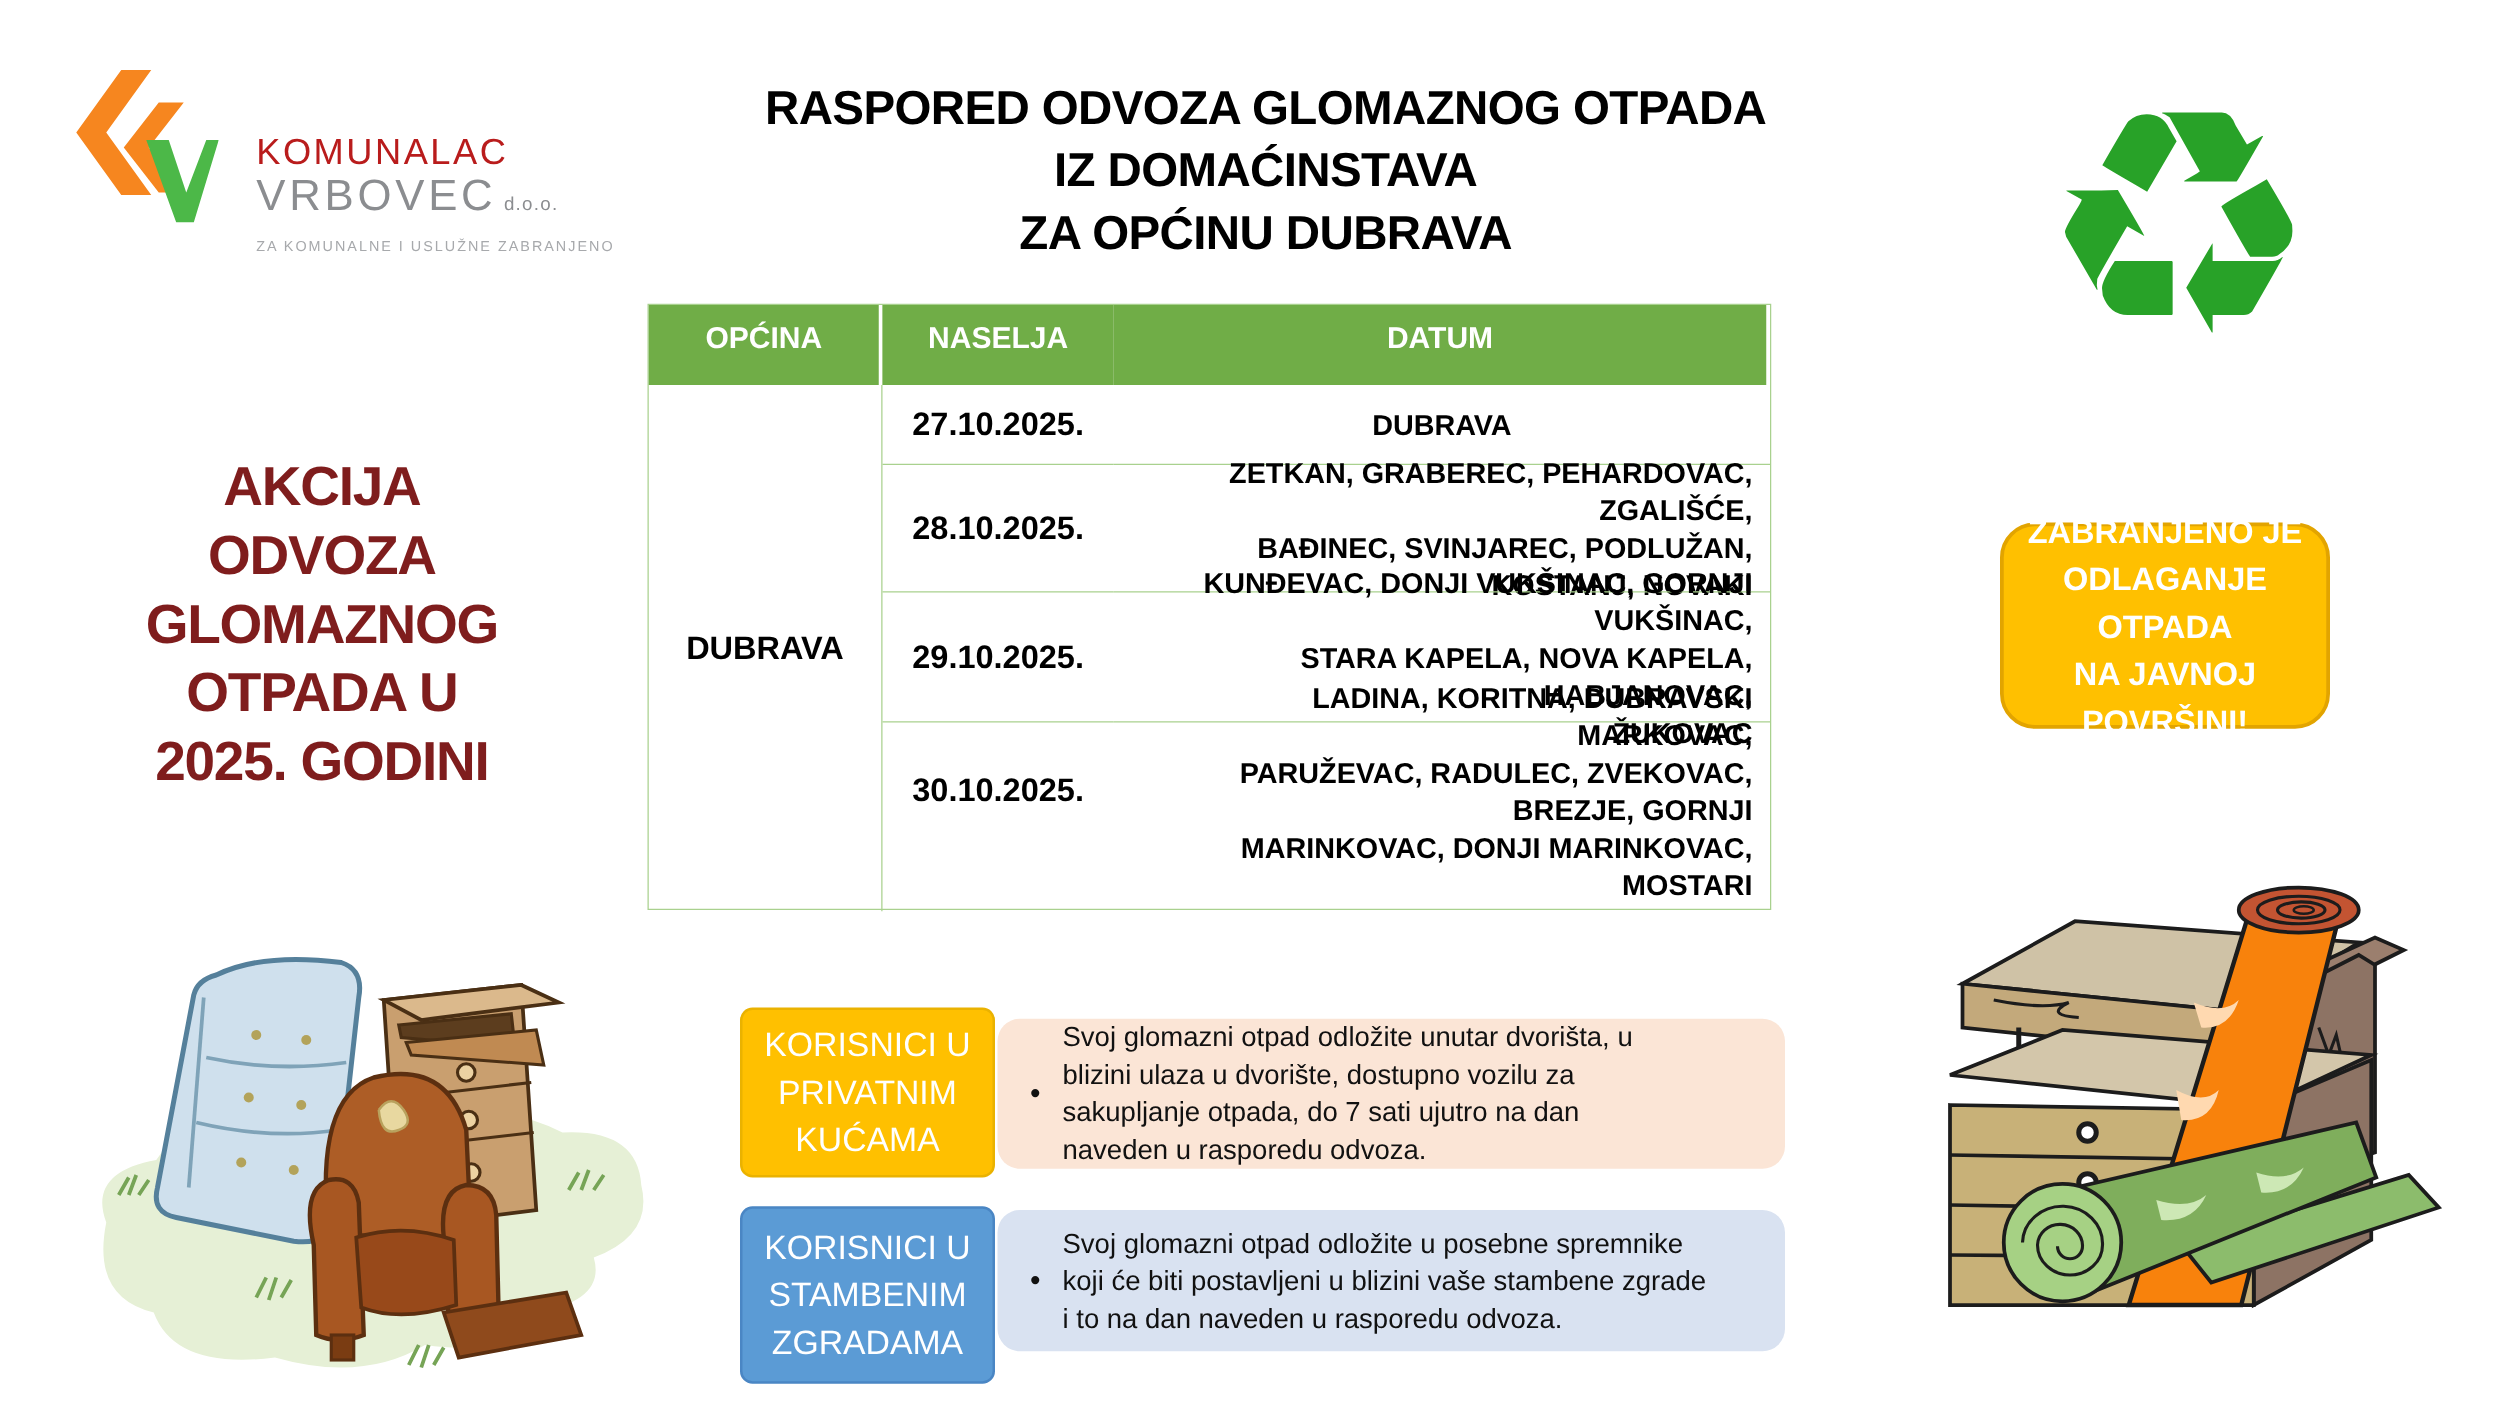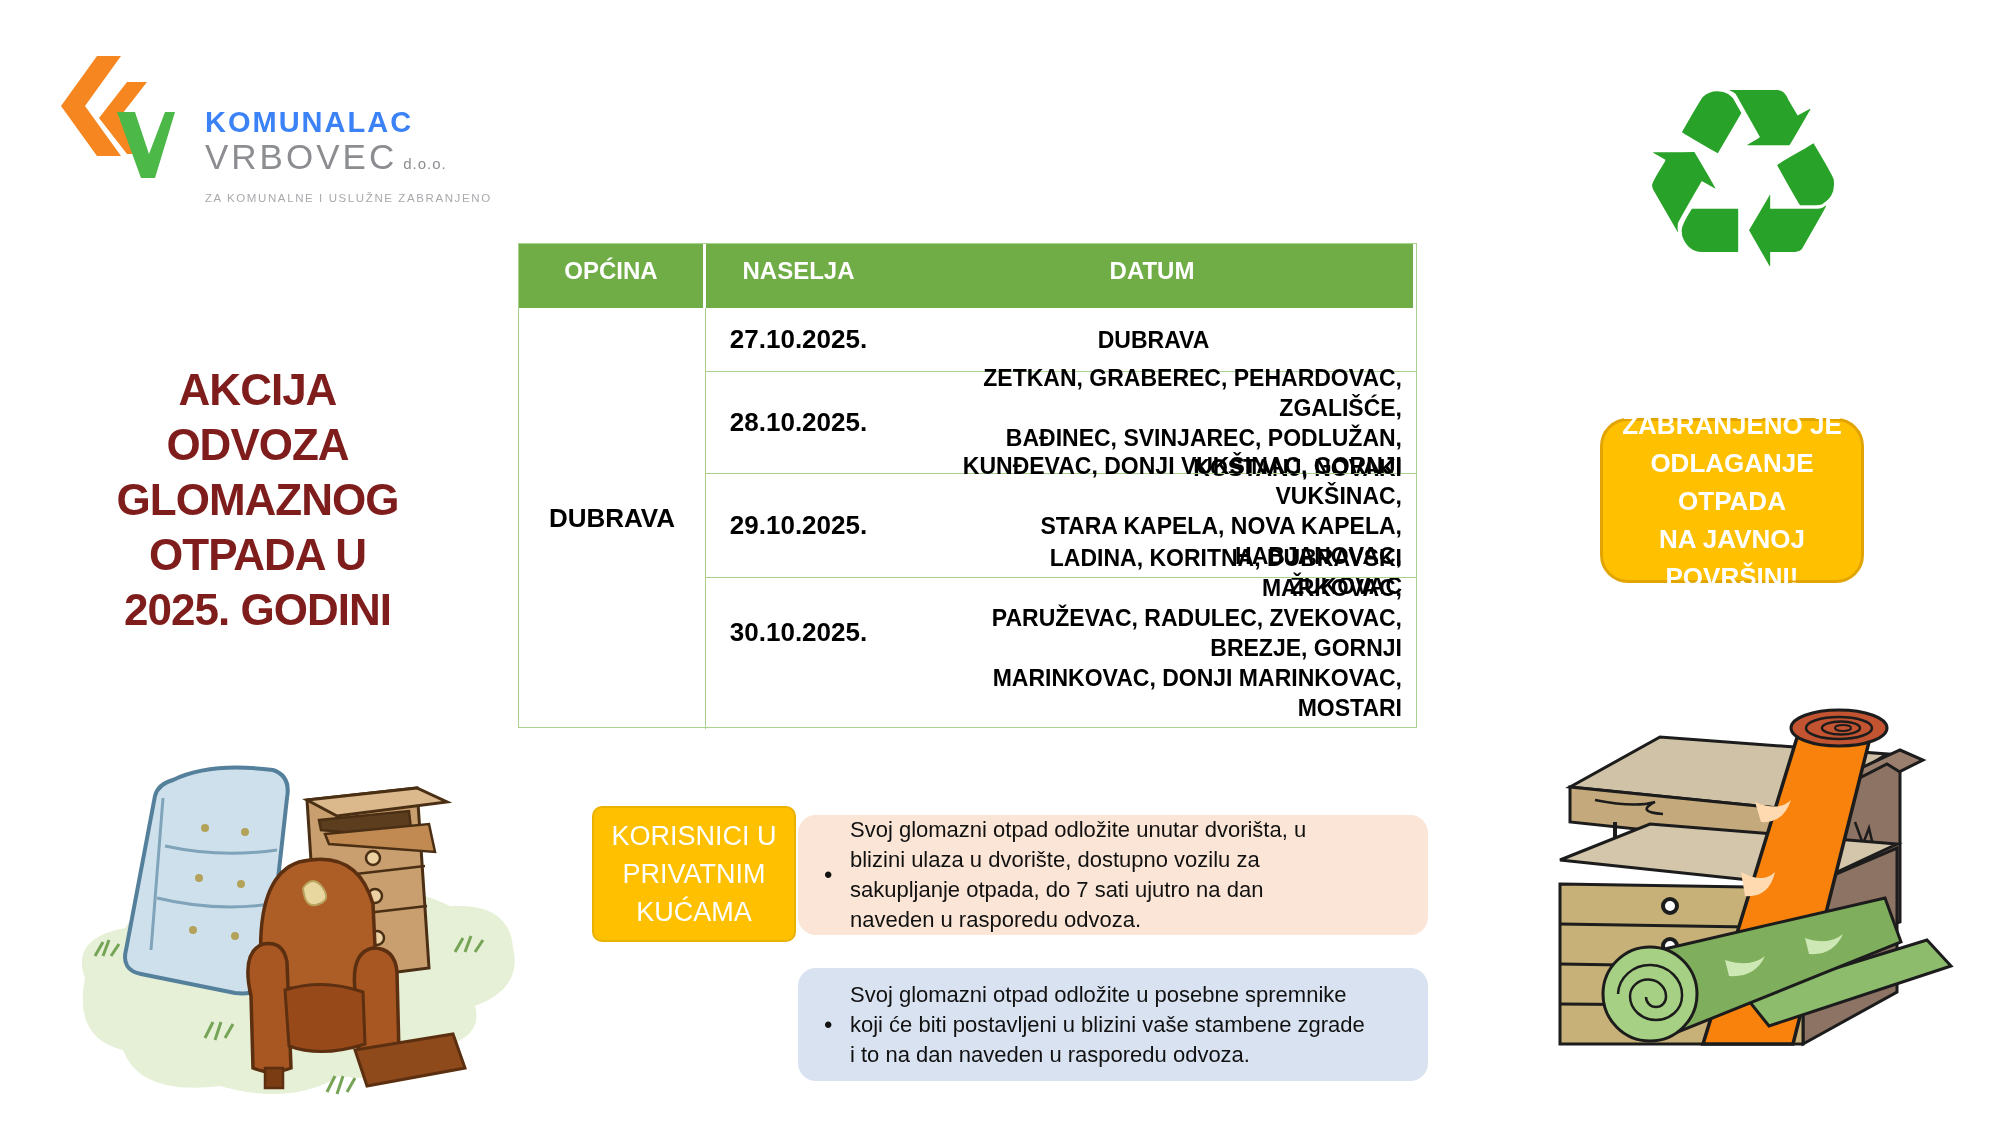--- a/index.html
+++ b/index.html
@@ -5,21 +5,21 @@
   html,body{margin:0;padding:0;background:#ffffff;}
   .canvas{
     position:relative;width:2000px;height:1125px;background:#ffffff;
     font-family:"Liberation Sans",sans-serif;overflow:hidden;
   }
   .abs{position:absolute;}
 
   
   .logo-mark{left:55px;top:56px;width:120px;height:122px;}
   .logo-text{left:205px;top:106px;width:330px;}
-  .logo-name{font-size:29px;font-weight:700;letter-spacing:2px;color:#3b82f6;line-height:32px;}
+  .logo-name{font-size:29px;font-weight:400;letter-spacing:2px;color:#b91c1c;line-height:32px;}
   .logo-name2{font-size:35px;font-weight:400;letter-spacing:3px;color:#8b8d90;line-height:38px;}
   .logo-suffix{font-size:15px;letter-spacing:1px;margin-left:6px;}
   .logo-tagline{margin-top:9px;font-size:11.5px;letter-spacing:1.6px;color:#a7a9ac;white-space:nowrap;}
 
   
   .main-title{left:560px;top:62px;width:905px;text-align:center;
     font-size:38px;font-weight:700;color:#000;line-height:50px;letter-spacing:-0.5px;}
 
   
   .recycle{left:1628px;top:40px;width:230px;height:280px;font-size:250px;line-height:280px;
@@ -76,20 +76,25 @@
     <polygon points="72,26 92,26 64,62 92,98 72,98 44,62" fill="#f6861f"></polygon>
     <polygon points="62,56 80,56 94,98 110,56 120,56 100,122 86,122" fill="#4cb848"></polygon>
   </svg>
 
   <div class="abs logo-text">
     <div class="logo-name">KOMUNALAC</div>
     <div class="logo-name2"><span>VRBOVEC</span><span class="logo-suffix">d.o.o.</span></div>
     <div class="logo-tagline">ZA KOMUNALNE I USLUŽNE ZABRANJENO</div>
   </div>
 
+  <div class="abs main-title">
+    <div>RASPORED ODVOZA GLOMAZNOG OTPADA</div>
+    <div>IZ DOMAĆINSTAVA</div>
+    <div>ZA OPĆINU DUBRAVA</div>
+  </div>
 
   <div class="abs recycle">♻</div>
 
   <div class="abs campaign">
     <div>AKCIJA</div>
     <div>ODVOZA</div>
     <div>GLOMAZNOG</div>
     <div>OTPADA U</div>
     <div>2025. GODINI</div>
   </div>
@@ -122,20 +127,21 @@
   <div class="abs warning">ZABRANJENO JE
 ODLAGANJE OTPADA
 NA JAVNOJ POVRŠINI!</div>
 
   <div class="abs cat-label label-gold">KORISNICI U PRIVATNIM KUĆAMA</div>
   <div class="abs note note-peach">
     <span class="bullet">•</span>
     <span class="note-text-a">Svoj glomazni otpad odložite unutar dvorišta, u blizini ulaza u dvorište, dostupno vozilu za sakupljanje otpada, do 7 sati ujutro na dan naveden u rasporedu odvoza.</span>
   </div>
 
+  <div class="abs cat-label label-blue">KORISNICI U STAMBENIM ZGRADAMA</div>
   <div class="abs note note-blue">
     <span class="bullet">•</span>
     <span class="note-text-b">Svoj glomazni otpad odložite u posebne spremnike koji će biti postavljeni u blizini vaše stambene zgrade i to na dan naveden u rasporedu odvoza.</span>
   </div>
 
   <svg class="abs" style="left:55px;top:738px;width:470px;height:387px;" viewBox="0 0 470 387" aria-hidden="true">
     <path d="M30,240 Q15,200 70,190 Q95,150 160,162 Q215,140 275,158 Q345,142 395,168 Q455,165 458,210 Q468,250 420,268 Q430,302 375,312 Q355,348 285,338 Q235,368 165,348 Q85,358 68,312 Q18,300 30,240 Z" fill="#e6f0d6"></path>
 
     <polygon points="252,62 362,50 374,230 264,244" fill="#c99f6f" stroke="#4a2f14" stroke-width="3"></polygon>
     <polygon points="252,62 362,50 392,64 282,78" fill="#dbb98c" stroke="#4a2f14" stroke-width="3"></polygon>

